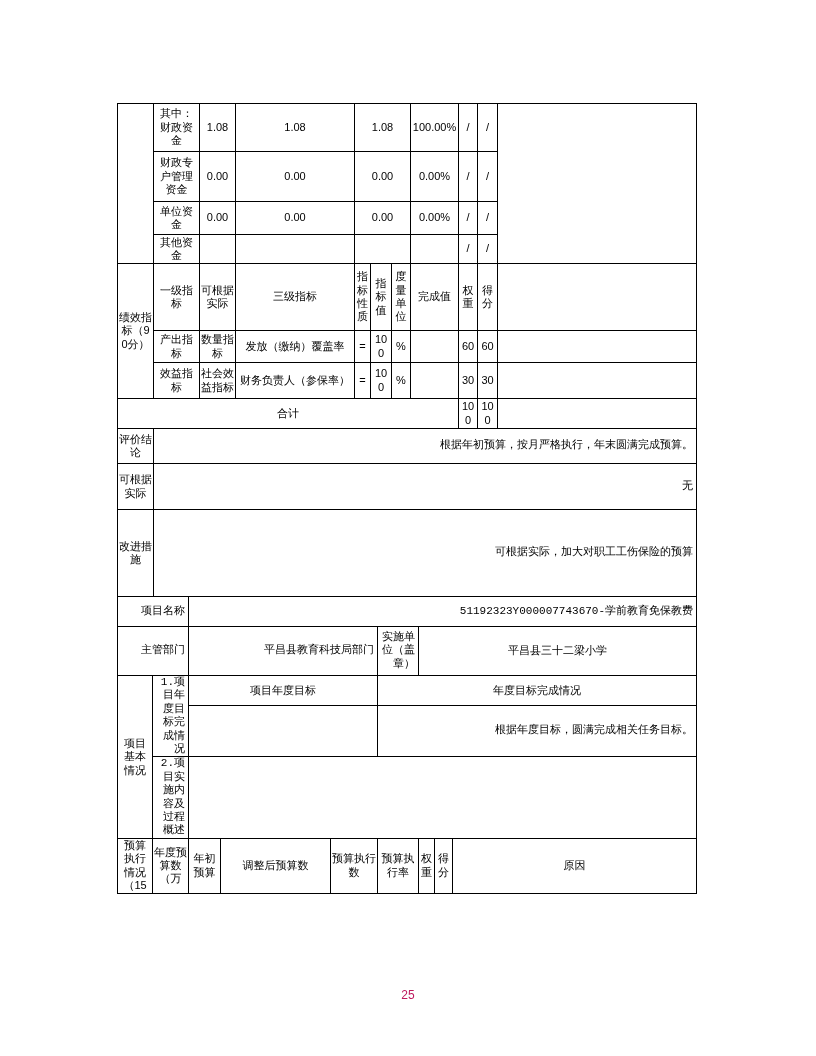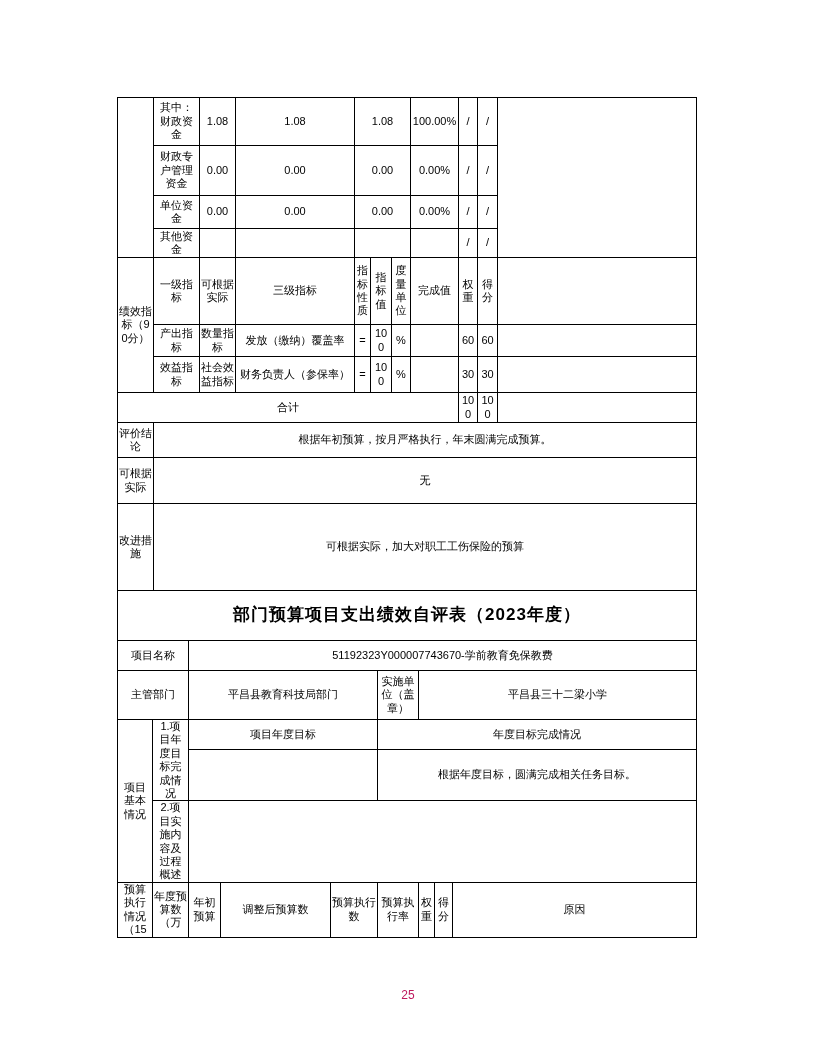--- a/index.html
+++ b/index.html
@@ -4,28 +4,28 @@
 <style>
   html,body { margin:0; padding:0; }
   body {
     width:816px; height:1056px; background:#ffffff; position:relative;
     font-family:"Liberation Sans", sans-serif; color:#000;
   }
   .doc { position:absolute; left:117px; top:95px; width:580px; }
   table.t {
     border-collapse:collapse; table-layout:fixed; width:580px; margin-top:-1px;
   }
-  table.t:first-child { margin-top:2px; }
+  table.t:first-child { margin-top:8px; }
   td {
     border:1px solid #000; font-size:11px; line-height:1.22;
     text-align:center; vertical-align:middle;
     word-break:break-all; overflow:hidden; padding:0 1px;
   }
   td.pad4 { padding:0 4px; }
-  td.L { text-align:center; padding:0 3px; }
+  td.L { text-align:right; padding:0 3px;font-family:Liberation Mono, monospace; }
   td.titlecell {
     font-size:17px; font-weight:bold; letter-spacing:1px; text-align:center;
   }
   .pagenum {
     position:absolute; top:988px; left:0; width:816px; text-align:center;
     font-size:12px; color:#be185d;
   }
 </style>
 </head>
 <body>
@@ -140,30 +140,20 @@
       <td colspan="10" class="L">无</td>
     </tr>
     <tr style="height:87px">
       <td>改进措施</td>
       <td colspan="10" class="L">可根据实际，加大对职工工伤保险的预算</td>
     </tr>
   </tbody>
     </table>
 
 
-  <table class="t">
-    <colgroup>
-        <col style="width:579px">
-      </colgroup>
-    <tbody>
-        <tr style="height:50px">
-      <td class="titlecell">部门预算项目支出绩效自评表（2023年度）</td>
-    </tr>
-  </tbody>
-    </table>
 
   <table class="t">
     <colgroup>
       <col style="width:35px">
         <col style="width:36px">
         <col style="width:32px">
       <col style="width:110px">
         <col style="width:47px">
         <col style="width:41px">
       <col style="width:16px">

